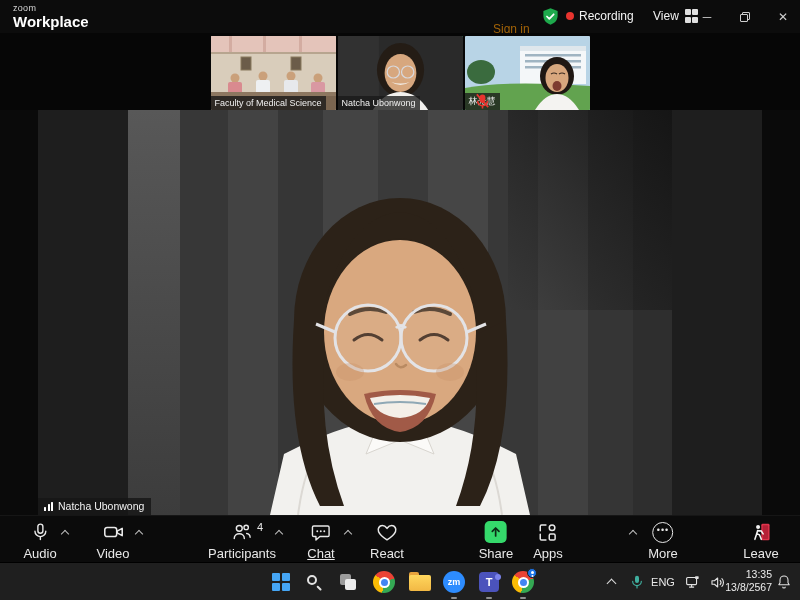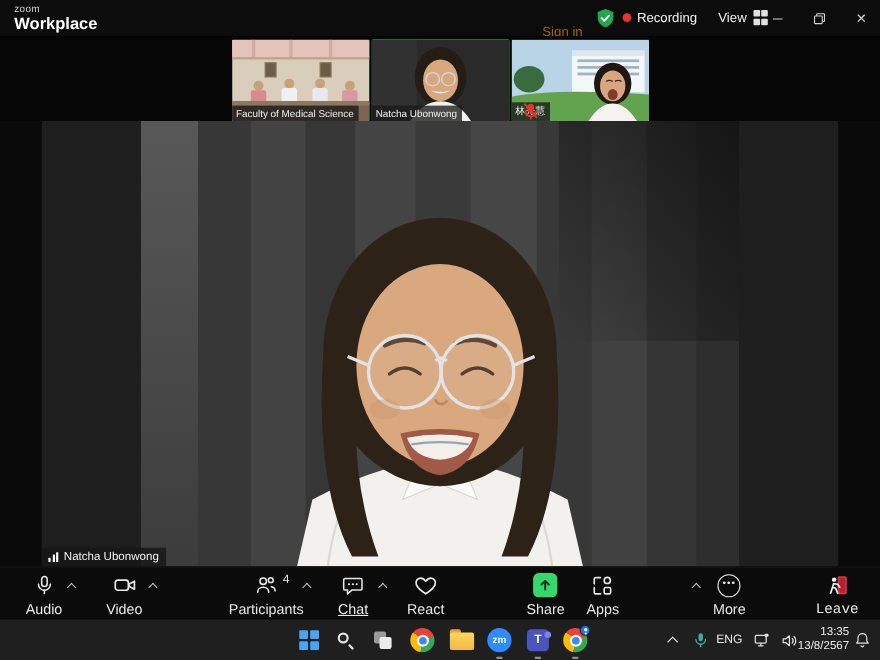--- a/index.html
+++ b/index.html
@@ -364,21 +364,21 @@
 
     <span class="chev" style="left:630px;"></span>
 
     <div class="titem" style="left:663px;">
       <span class="ico">
         <span class="more-circ">•••</span>
       </span>
       <span class="lbl">More</span>
     </div>
 
-    <div class="titem" style="left:761px;font-family:Liberation Mono, monospace;">
+    <div class="titem" style="left:761px;">
       <span class="ico">
         <svg viewBox="0 0 24 24" width="22" height="22">
             <rect x="12" y="3" width="9" height="18" rx="1.5" fill="#e0344c"></rect>
             <rect x="13.5" y="4.5" width="6" height="15" rx="1" fill="#b52036"></rect>
             <circle cx="8.5" cy="6.5" r="2.2" fill="#f2f2f2"></circle>
             <path d="M5 20l2-6 3 1 2 5" fill="none" stroke="#f2f2f2" stroke-width="1.7" stroke-linecap="round"></path>
             <path d="M7 14l1-3.5 4 .5 2 3" fill="none" stroke="#f2f2f2" stroke-width="1.7" stroke-linecap="round"></path>
           </svg>
       </span>
       <span class="lbl">Leave</span>

